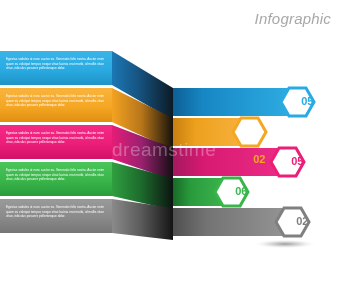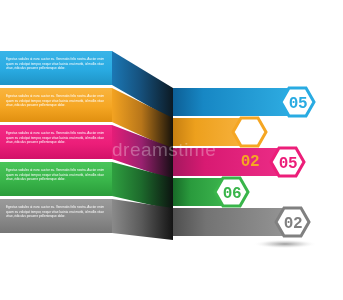--- a/index.html
+++ b/index.html
@@ -42,25 +42,25 @@
     font-family: "Liberation Sans", sans-serif;
     font-size: 3.1px;
     line-height: 4.6px;
     letter-spacing: 0.02px;
     width: 103px;
     left: 6px;
   }
   .txtblock span { display: block; }
   .hexnum {
     position: absolute;
-    font-family: Liberation Mono, monospace;
-    font-size: 16px;
+    font-family: Liberation Sans, sans-serif;
+    font-size: 11px;
     font-weight: bold;
     letter-spacing: -0.3px;
-    text-align: center;
+    text-align: right;
     width: 30px;
   }
   #watermark {
     position: absolute;
     left: 112px;
     top: 139px;
     width: 128px;
     height: 22px;
     font-family: "Liberation Sans", sans-serif;
     font-size: 19px;
@@ -68,20 +68,21 @@
     letter-spacing: 0.5px;
     white-space: nowrap;
     pointer-events: none;
   }
 </style>
 </head>
 <body>
 
 <div id="stage">
 
+  <div id="title">Infographic</div>
 
   <svg id="art" viewBox="0 0 343 300" width="343" height="300">
     <defs>
 
       <linearGradient id="fold-blue" x1="0" y1="0" x2="1" y2="0">
         <stop offset="0%" stop-color="#1b78b5"></stop>
         <stop offset="45%" stop-color="#16527f"></stop>
         <stop offset="100%" stop-color="#0c1a24"></stop>
       </linearGradient>
       <linearGradient id="fold-orange" x1="0" y1="0" x2="1" y2="0">

